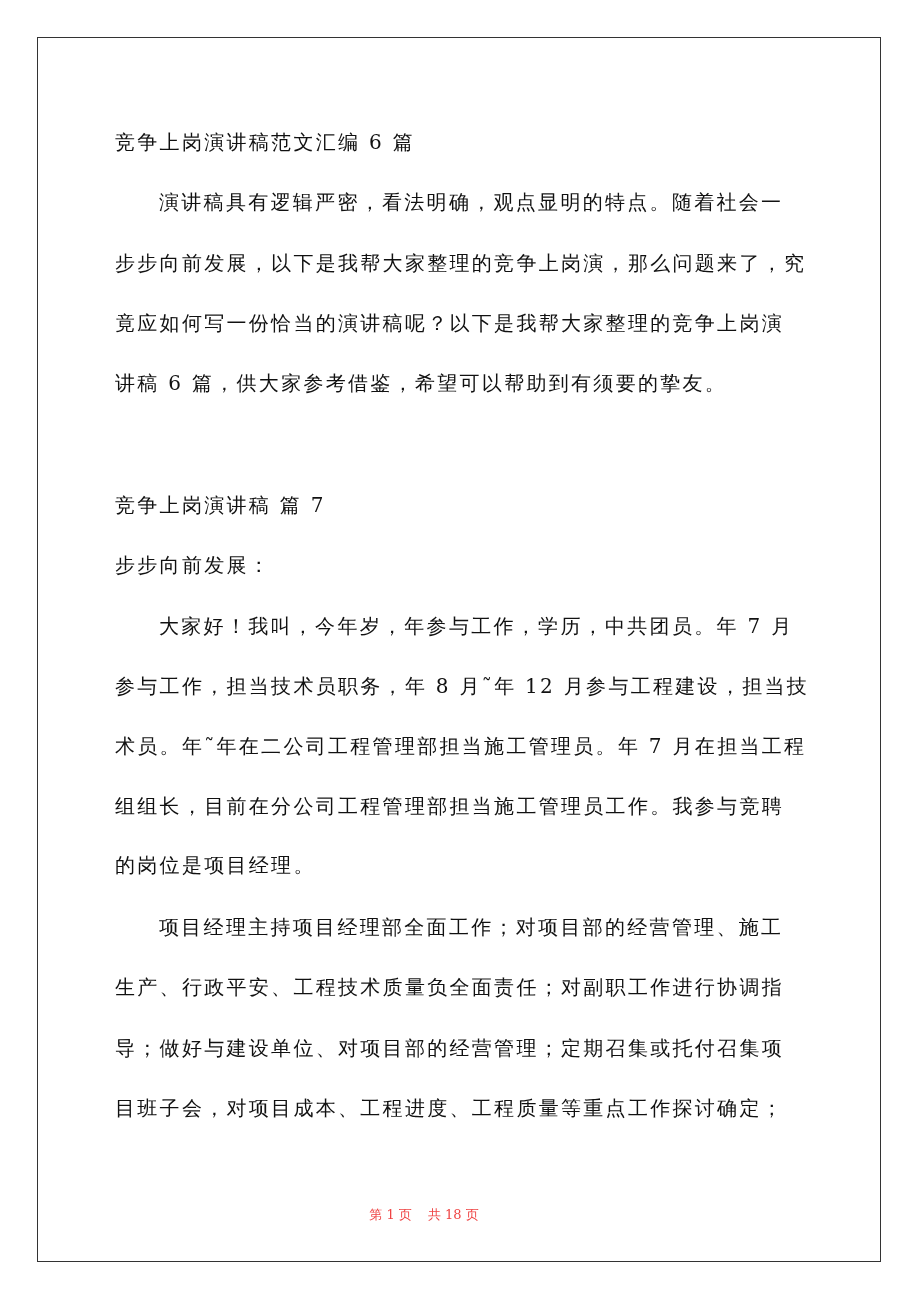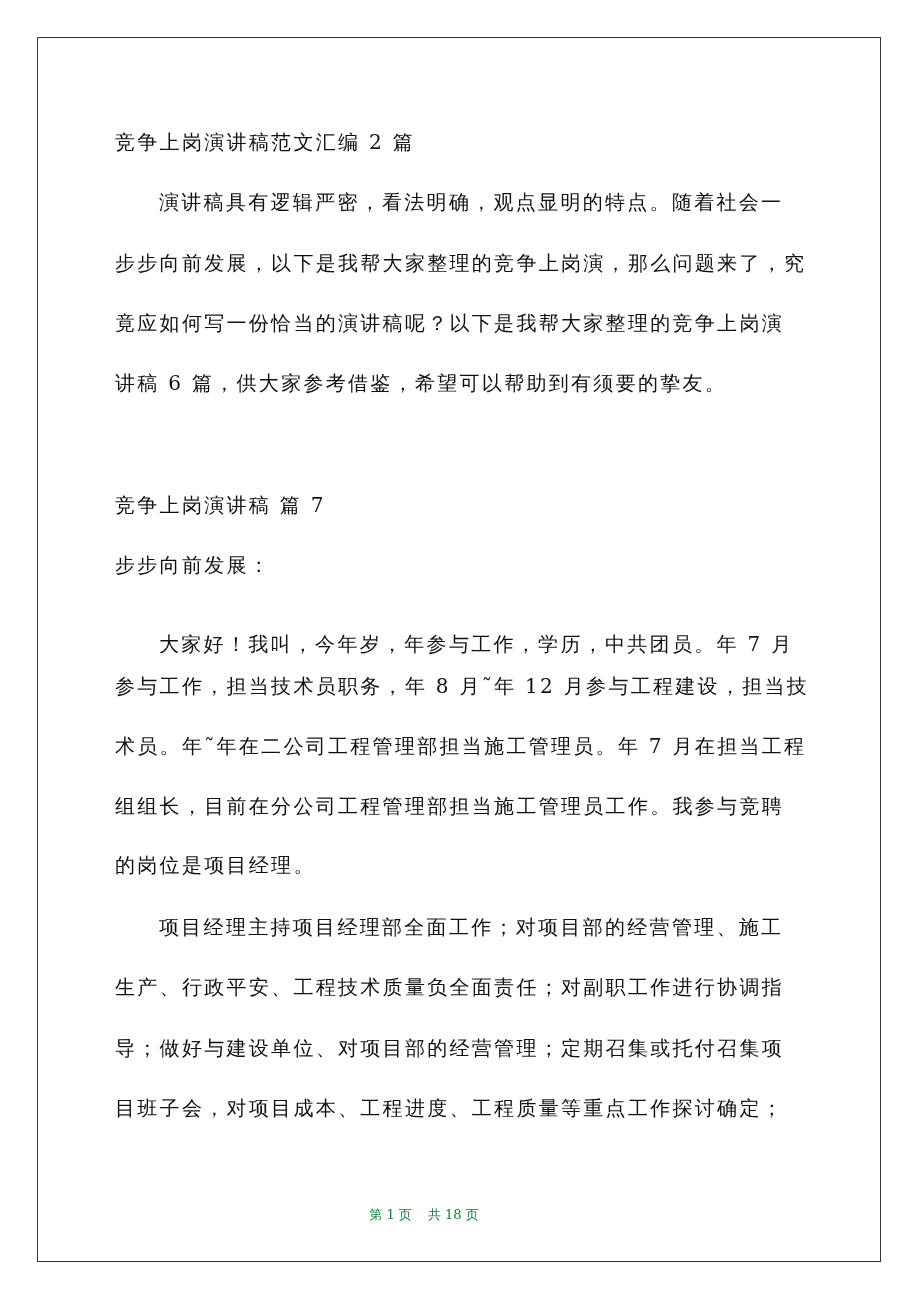--- a/index.html
+++ b/index.html
@@ -12,41 +12,41 @@
   .content {
     position: absolute; left: 115px; top: 0; width: 695px;
     font-family: "DejaVu Serif", "Liberation Serif", serif;
     color: #111111; font-size: 20px; letter-spacing: 2.3px;
   }
   .line { position: absolute; left: 0; white-space: nowrap; line-height: 24px; }
   .indent { left: 44px; text-align: right; }
   .footer {
     position: absolute; top: 1206px; left: 0; width: 848px; text-align: center;
     font-family: "DejaVu Serif", "Liberation Serif", serif;
-    font-size: 13px; color: #15803d;
+    font-size: 13px; color: #ef4444;
   }
   .footer span { margin: 0 6px; }
 </style>
 </head>
 <body>
 
 <div class="page-border"></div>
 
 <div class="content">
-  <div class="line" style="top:130px">竞争上岗演讲稿范文汇编 2 篇</div>
+  <div class="line" style="top:130px">竞争上岗演讲稿范文汇编 6 篇</div>
 
   <div class="line indent" style="top:190px">演讲稿具有逻辑严密，看法明确，观点显明的特点。随着社会一</div>
   <div class="line" style="top:251px">步步向前发展，以下是我帮大家整理的竞争上岗演，那么问题来了，究</div>
   <div class="line" style="top:311px">竟应如何写一份恰当的演讲稿呢？以下是我帮大家整理的竞争上岗演</div>
   <div class="line" style="top:371px">讲稿 6 篇，供大家参考借鉴，希望可以帮助到有须要的挚友。</div>
 
   <div class="line" style="top:493px">竞争上岗演讲稿  篇 7</div>
   <div class="line" style="top:553px">步步向前发展：</div>
 
-  <div class="line indent" style="top:632px">大家好！我叫，今年岁，年参与工作，学历，中共团员。年 7 月</div>
+  <div class="line indent" style="top:614px">大家好！我叫，今年岁，年参与工作，学历，中共团员。年 7 月</div>
   <div class="line" style="top:674px">参与工作，担当技术员职务，年 8 月˜年 12 月参与工程建设，担当技</div>
   <div class="line" style="top:734px">术员。年˜年在二公司工程管理部担当施工管理员。年 7 月在担当工程</div>
   <div class="line" style="top:794px">组组长，目前在分公司工程管理部担当施工管理员工作。我参与竞聘</div>
   <div class="line" style="top:853px">的岗位是项目经理。</div>
 
   <div class="line indent" style="top:915px">项目经理主持项目经理部全面工作；对项目部的经营管理、施工</div>
   <div class="line" style="top:975px">生产、行政平安、工程技术质量负全面责任；对副职工作进行协调指</div>
   <div class="line" style="top:1036px">导；做好与建设单位、对项目部的经营管理；定期召集或托付召集项</div>
   <div class="line" style="top:1096px">目班子会，对项目成本、工程进度、工程质量等重点工作探讨确定；</div>
 </div>

